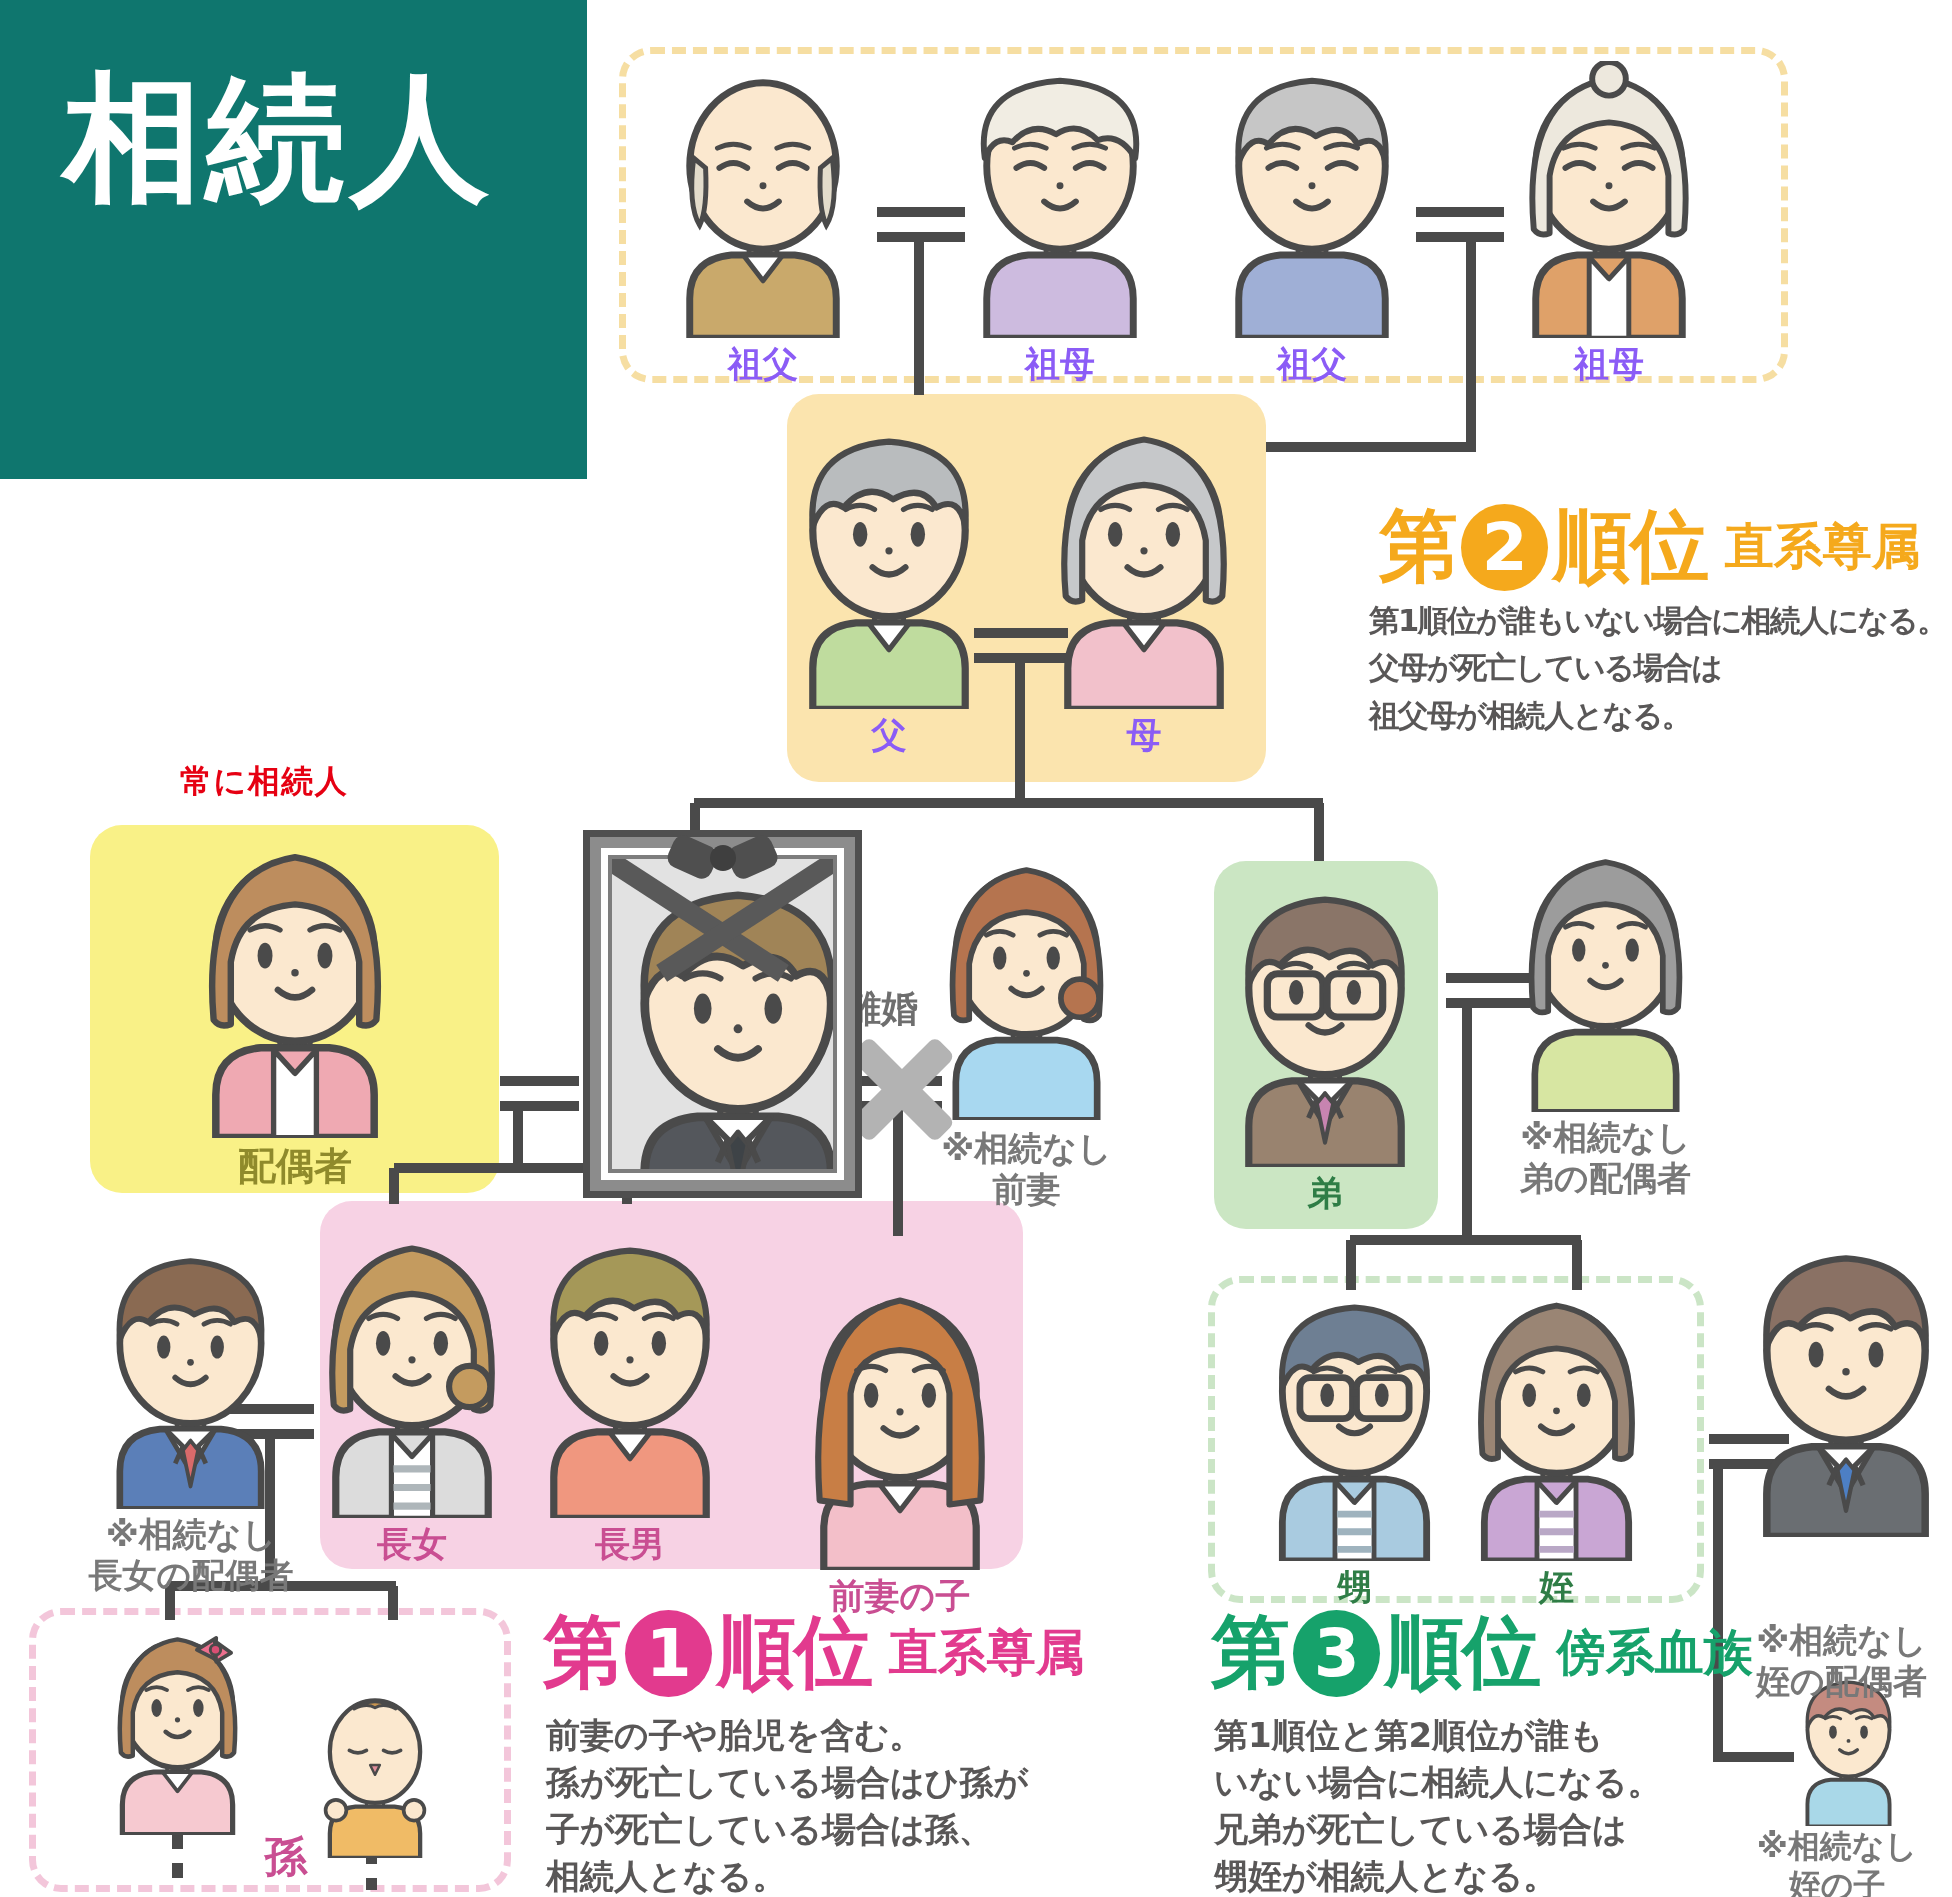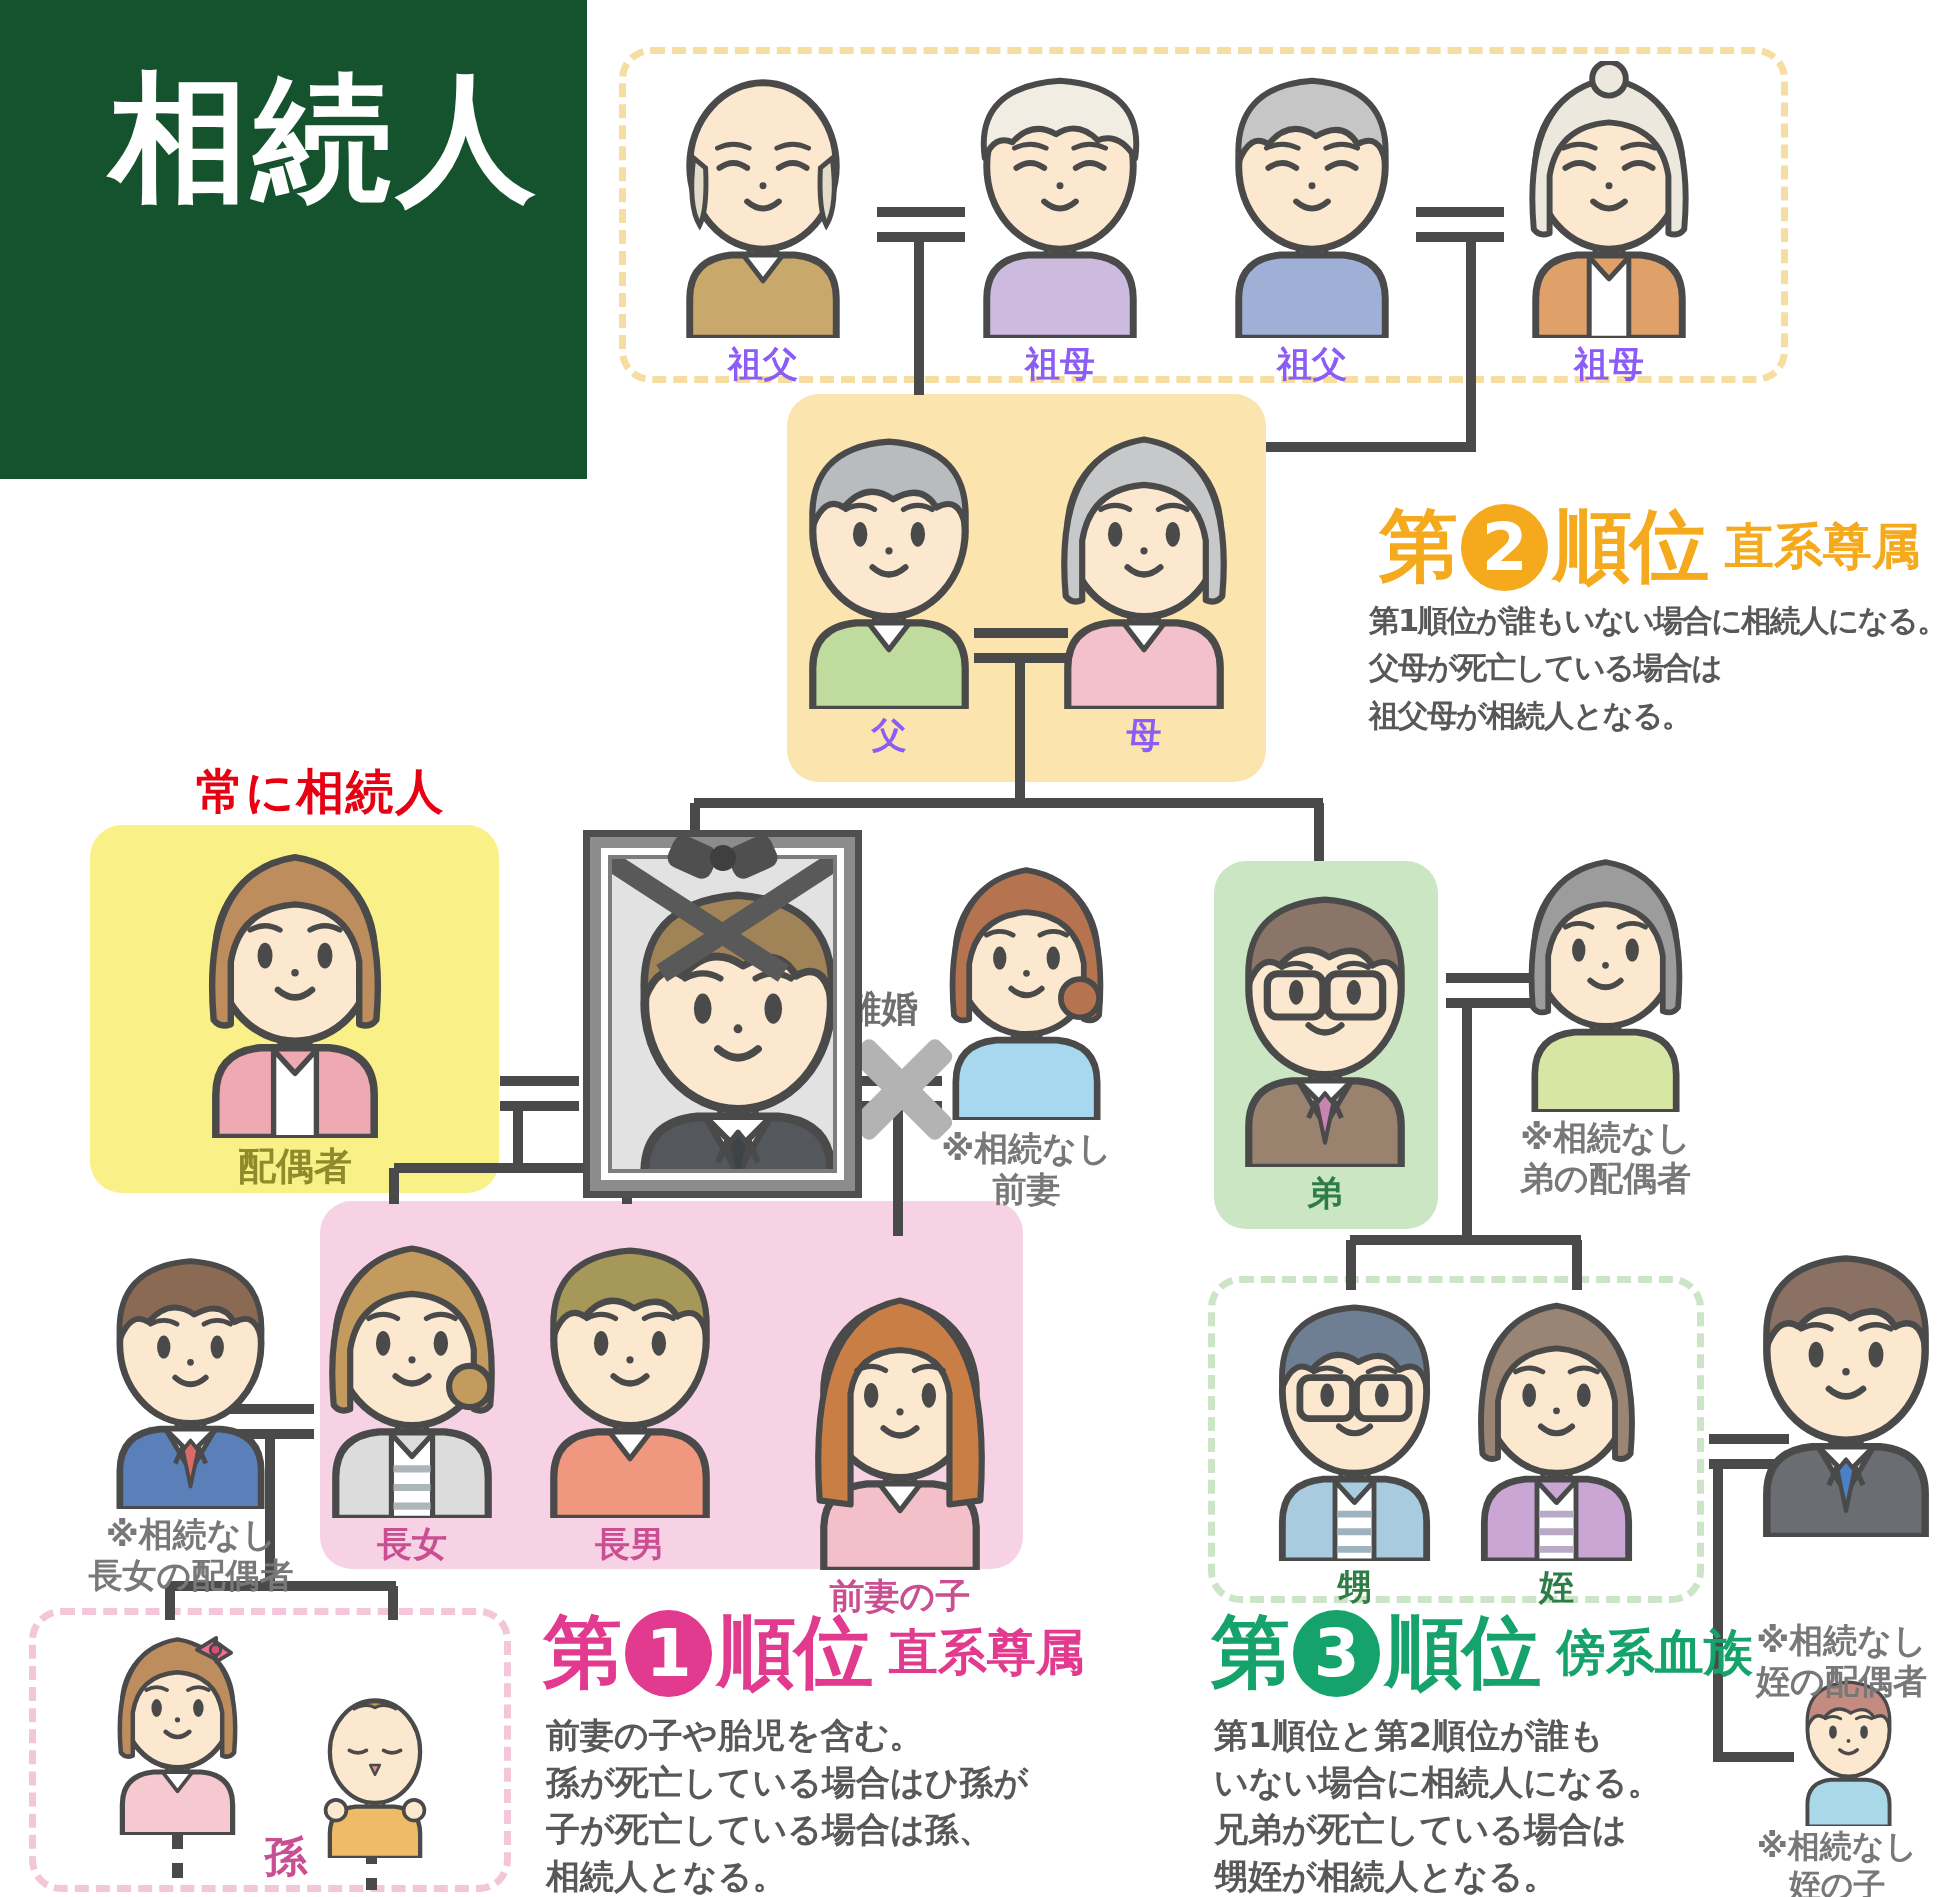--- a/index.html
+++ b/index.html
@@ -1,20 +1,20 @@
 <!DOCTYPE html>
 <html style="font-size:12.2px"><head>
 <meta charset="utf-8">
 <style>
   html,body{margin:0;padding:0;background:#fff;}
   .canvas{position:relative;width:1953px;height:1897px;background:#ffffff;overflow:hidden;
           font-family:"DejaVu Sans",sans-serif;}
   .abs{position:absolute;}
   
-  .title-block{left:0;top:0;width:587px;height:479px;background:#14532d;text-align:center;}
+  .title-block{left:0;top:0;width:587px;height:479px;background:#0f766e;}
   .title-text{padding:47px 0 0 63px;font-size:139px;font-weight:900;color:#ffffff;
               line-height:1.32;letter-spacing:4.6px;}
   
   .box{border-radius:32px;box-sizing:border-box;}
   .gp-box{left:619px;top:47px;width:1169px;height:336px;border:7.6px dashed #F6DEA2;background:#fff;}
   .parents-box{left:787px;top:394px;width:479px;height:388px;background:#FBE4AE;}
   .spouse-box{left:90px;top:825px;width:409px;height:368px;background:#F9F187;}
   .brother-box{left:1214px;top:861px;width:224px;height:368px;background:#CBE6C3;}
   .children-box{left:320px;top:1201px;width:703px;height:368px;background:#F7D2E4;}
   .grand-box{left:29px;top:1608px;width:482px;height:284px;border:7.6px dashed #F3C6DA;background:#fff;}
@@ -49,21 +49,21 @@
   .person{position:absolute;text-align:center;}
   .person svg{display:block;width:100%;height:auto;}
   .plabel{margin-top:3.1px;font-size:35px;font-weight:900;}
   .lab-orange{color:#8b5cf6;}
   .lab-olive{color:#8F8A2B;font-size:38px;}
   .lab-green{color:#2F7D46;}
   .lab-magenta{color:#C94E92;}
   .note{position:absolute;text-align:center;font-size:34px;font-weight:900;color:#787878;line-height:1.22;}
   .lab7{left:583px;top:1211px;width:279px;text-align:center;color:#19698D;font-size:41px;font-weight:900;}
   .lab-grand{left:229px;top:1828px;width:114px;text-align:center;color:#C94E92;font-size:43px;font-weight:900;}
-  .always{left:196px;top:760px;width:320px;font-size:48px;font-weight:900;color:#E60012;letter-spacing:1.5px;}
+  .always{left:180px;top:760px;width:320px;font-size:32px;font-weight:900;color:#E60012;letter-spacing:1.5px;}
   .divorce-lab{left:844px;top:984px;width:114px;text-align:left;font-size:37px;font-weight:700;color:#6E6E6E;}
   
   .pp0{left:664px;top:61px;width:198px}   .pp1{left:961px;top:61px;width:198px}
   .pp2{left:1213px;top:61px;width:198px}  .pp3{left:1510px;top:61px;width:198px}
   .pp4{left:786px;top:421px;width:206px} .pp5{left:1041px;top:421px;width:206px}
   .pp6{left:188px;top:838px;width:214px}
   .pp8{left:931px;top:853px;width:191px}
   .pp9{left:1222px;top:879px;width:206px}
   .pp10{left:1510px;top:845px;width:191px}
   .pp11{left:95px;top:1242px;width:191px}

